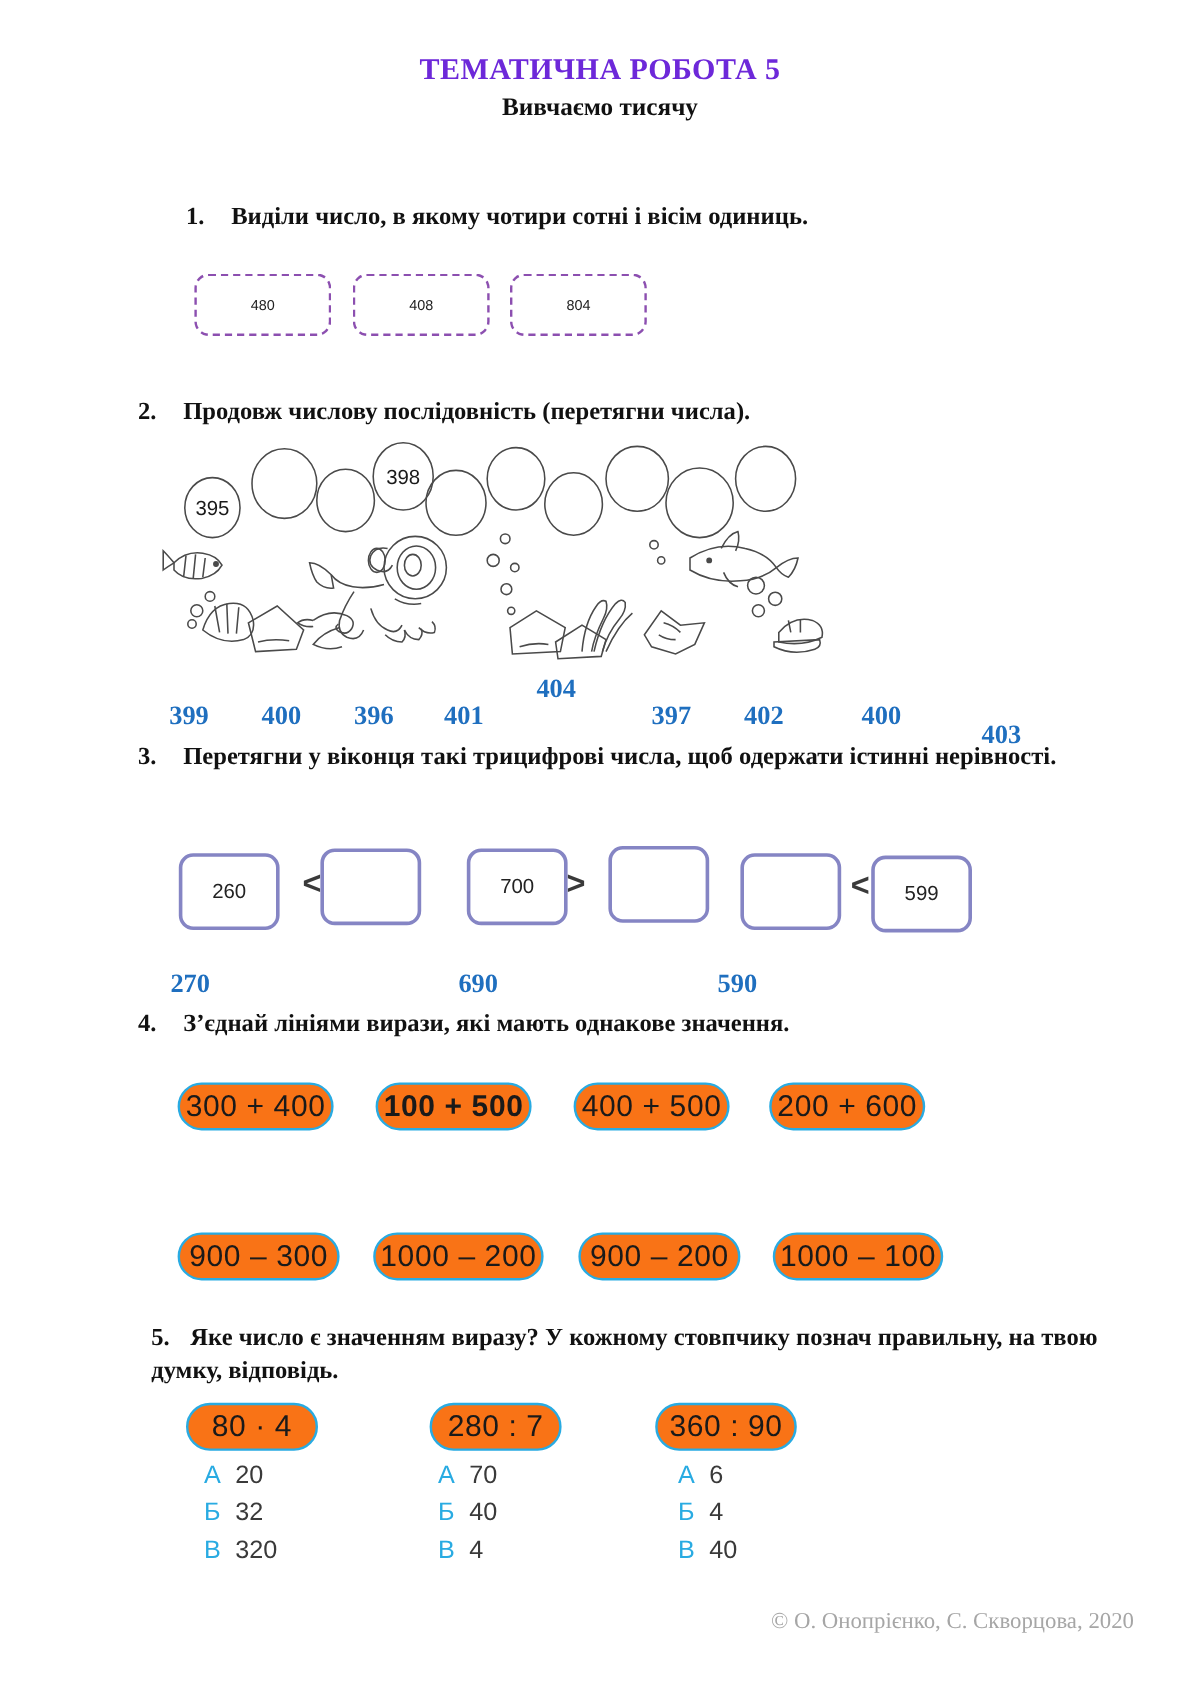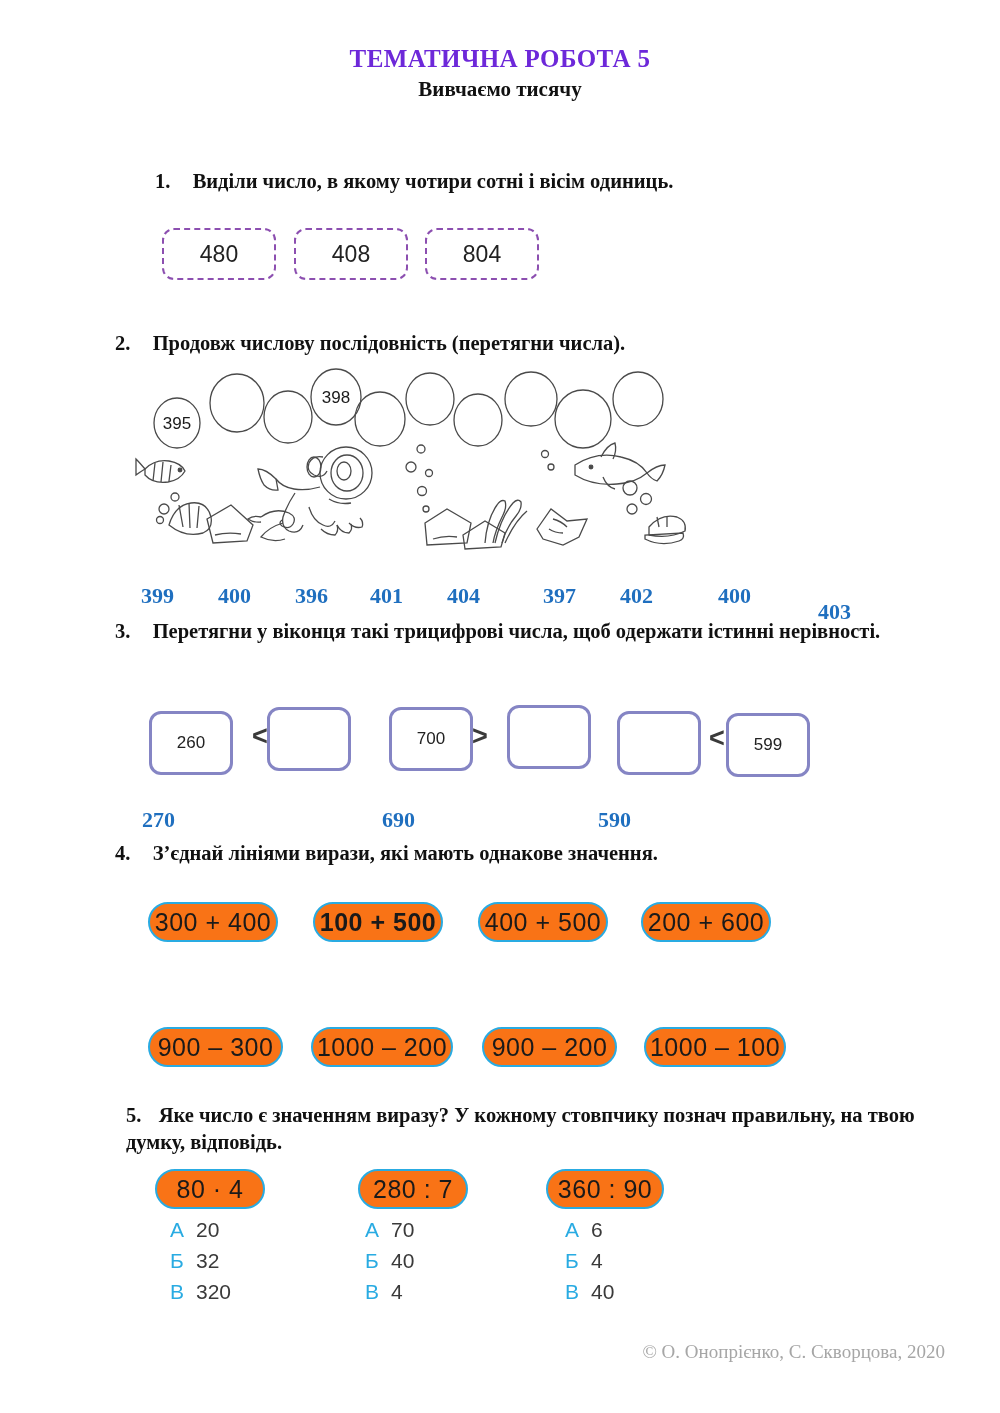--- a/index.html
+++ b/index.html
@@ -58,21 +58,21 @@
     width: 110px;
     height: 48px;
     border: 2px dashed #8C4FB0;
     border-radius: 12px;
     background: #ffffff;
     display: flex;
     align-items: center;
     justify-content: center;
     font-family: "Liberation Sans", sans-serif;
     font-weight: normal;
-    font-size: 23px;
+    font-size: 12px;
     color: #222222;
   }
 
   
   .scene {
     position: absolute;
     left: 133px;
     top: 357px;
     width: 555px;
     height: 195px;
@@ -267,21 +267,21 @@
     </g>
     <text class="bubble-label" x="44" y="72" text-anchor="middle">395</text>
     <text class="bubble-label" x="203" y="46" text-anchor="middle">398</text>
   </svg>
 </div>
 
 <div class="blue-num" style="left:141px; top:583px;">399</div>
 <div class="blue-num" style="left:218px; top:583px;">400</div>
 <div class="blue-num" style="left:295px; top:583px;">396</div>
 <div class="blue-num" style="left:370px; top:583px;">401</div>
-<div class="blue-num" style="left:447px; top:583px;">404</div>
+<div class="blue-num" style="left:447px; top:561px;">404</div>
 <div class="blue-num" style="left:543px; top:583px;">397</div>
 <div class="blue-num" style="left:620px; top:583px;">402</div>
 <div class="blue-num" style="left:718px; top:583px;">400</div>
 <div class="blue-num" style="left:818px; top:583px;margin-top:16px;">403</div>
 
 <div class="task" style="left:115px; top:618px; width:775px;">
   <span class="num">3.</span>
   <span style="display:inline-block;width:12px;"></span>
   <span>Перетягни  у віконця такі трицифрові числа, щоб одержати істинні нерівності.</span>
 </div>

